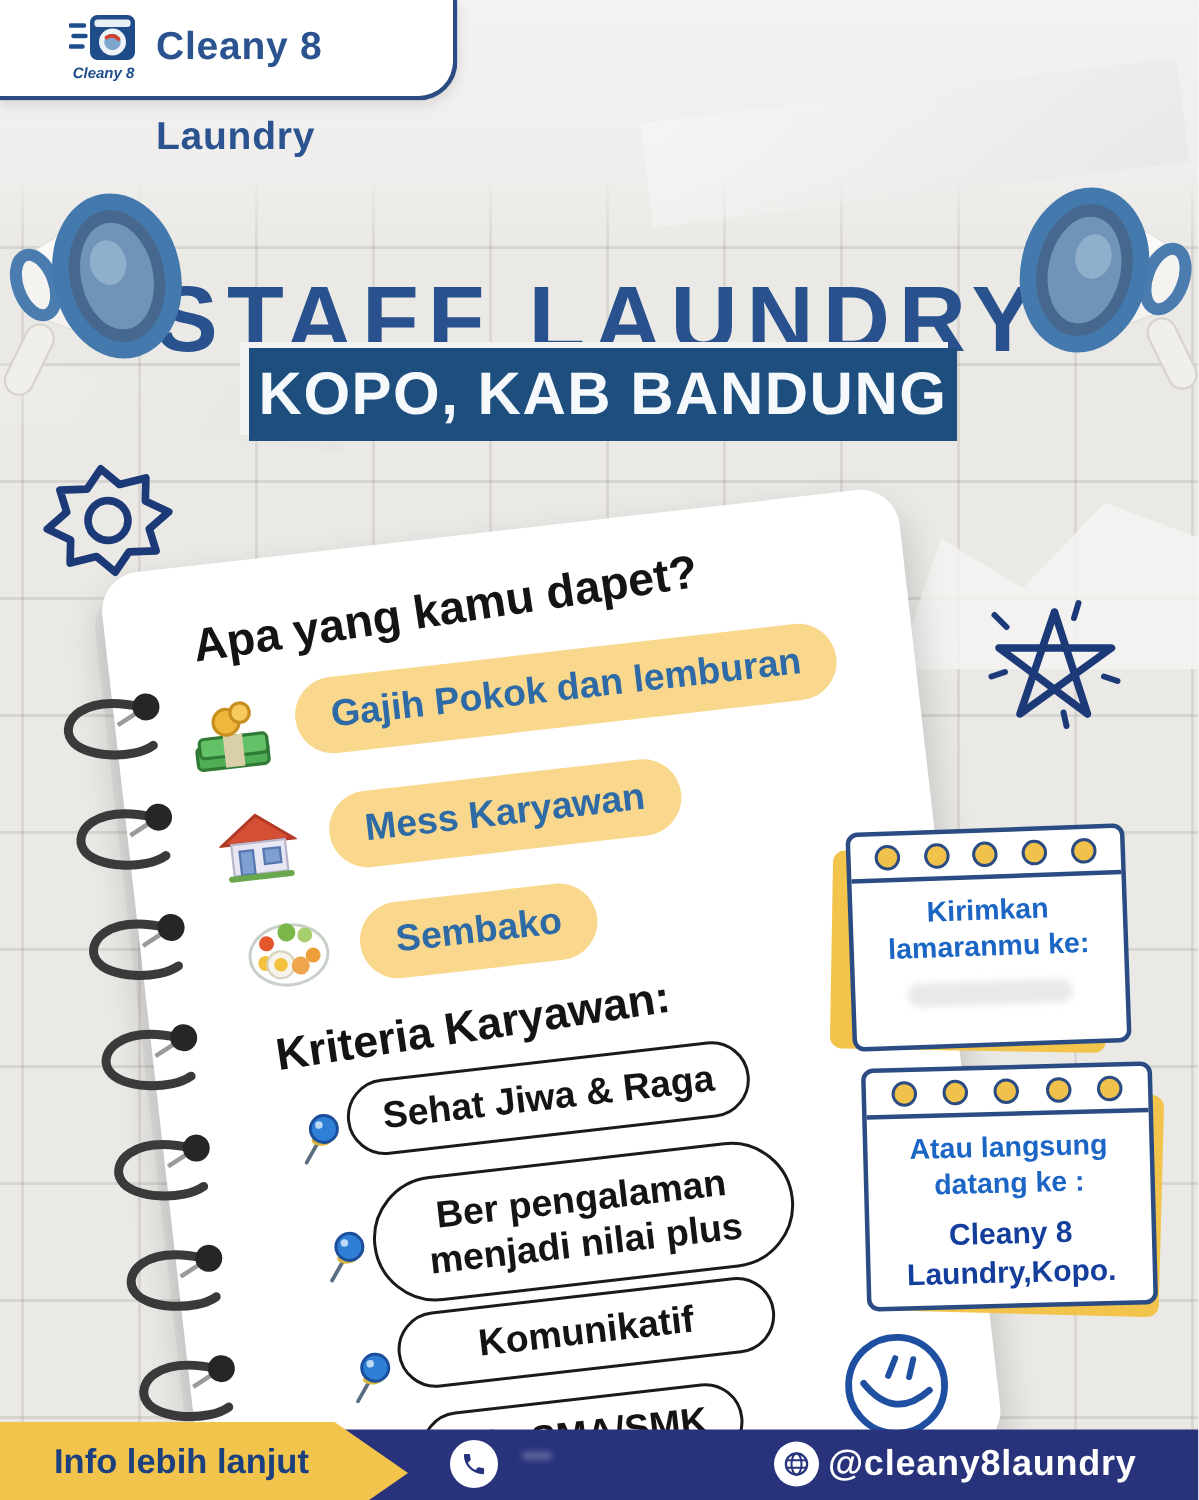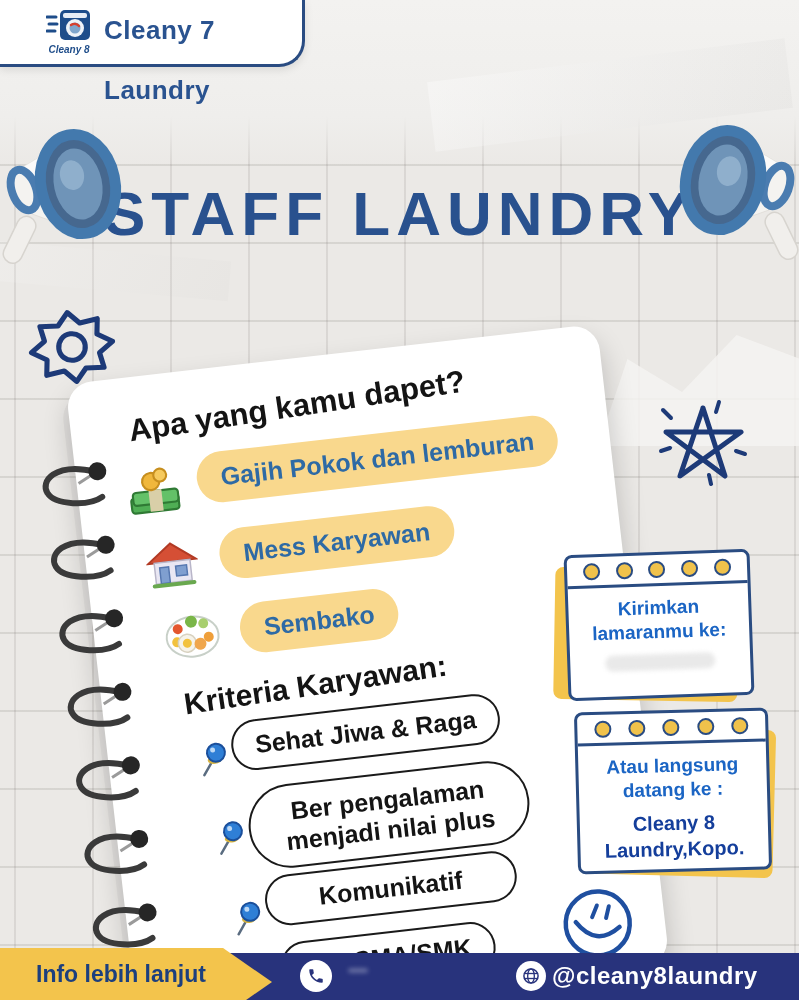--- a/index.html
+++ b/index.html
@@ -91,24 +91,25 @@
       <line x1="1" y1="10" x2="10" y2="10" stroke="#1e4d8a" stroke-width="3" stroke-linecap="round"></line>
       <line x1="3" y1="17" x2="11" y2="17" stroke="#1e4d8a" stroke-width="3" stroke-linecap="round"></line>
       <line x1="1" y1="24" x2="9" y2="24" stroke="#1e4d8a" stroke-width="3" stroke-linecap="round"></line>
       <rect x="14" y="3" width="30" height="30" rx="5" fill="#1e4d8a"></rect>
       <rect x="17" y="6" width="24" height="5" rx="2" fill="#e8eef6"></rect>
       <circle cx="29" cy="21" r="9" fill="#eef3f8"></circle>
       <circle cx="29" cy="21" r="5.5" fill="#7fa6cc"></circle>
       <path d="M25 18 a6 6 0 0 1 8 1" stroke="#d6402e" stroke-width="2.5" fill="none" stroke-linecap="round"></path>
     </svg>
     <div class="abs badge-caption">Cleany 8</div>
-    <div class="abs badge-name">Cleany 7 Laundry</div>
+    <div class="abs badge-name">Cleany 8 Laundry</div>
   </div>
 
   <div class="abs title2">STAFF LAUNDRY</div>
+  <div class="abs banner">KOPO, KAB BANDUNG</div>
 
   <svg class="abs megaphone mega-left" viewBox="0 0 135 155">
     <g transform="rotate(26 30 120)">
         <rect x="20" y="95" width="19" height="50" rx="9.5" fill="#f1efec" stroke="#d7d4cf" stroke-width="1.5"></rect>
       </g>
     <polygon points="28,50 88,14 103,116 42,94" fill="#f4f3f0" stroke="#e2dfda" stroke-width="1"></polygon>
     <polygon points="28,50 88,14 95,60 35,75" fill="#ffffff" opacity="0.6"></polygon>
     <ellipse cx="34" cy="70" rx="12" ry="21" transform="rotate(-20 34 70)" fill="#f4f3f0" stroke="#4a7cb0" stroke-width="8"></ellipse>
     <g transform="rotate(-12 88 64)">
       <ellipse cx="88" cy="64" rx="37" ry="50" fill="#46688f" stroke="#4379ad" stroke-width="11"></ellipse>

